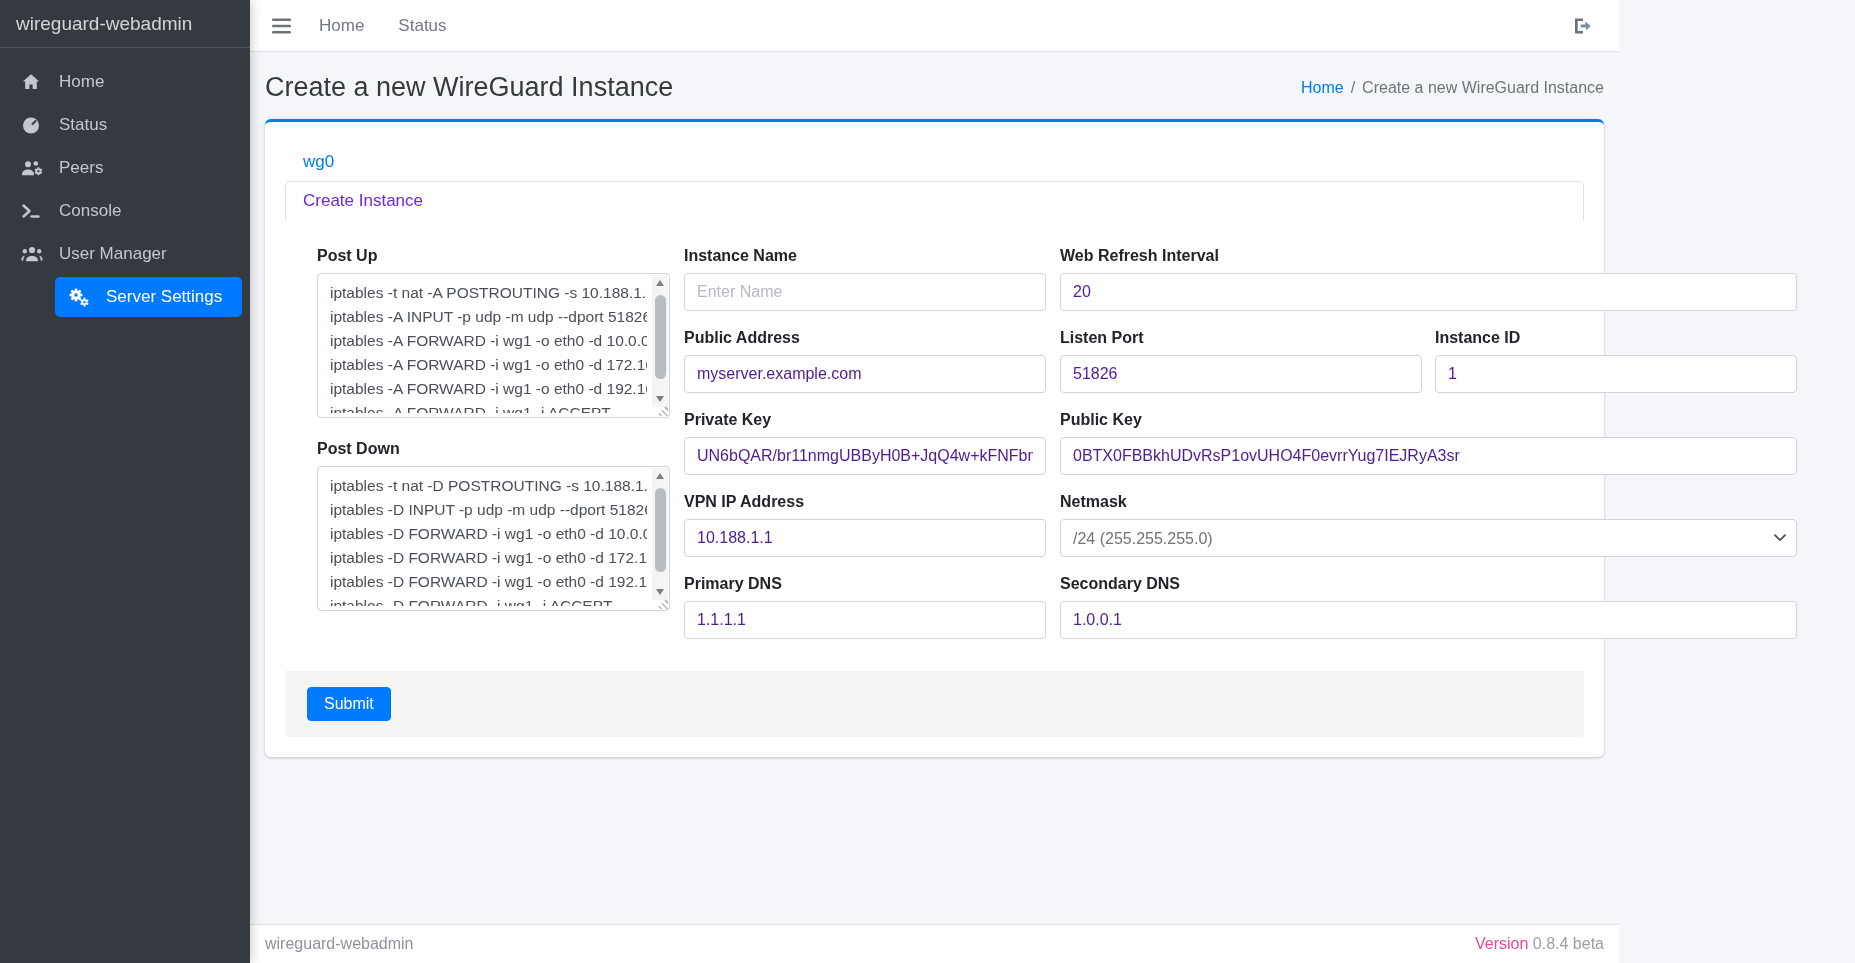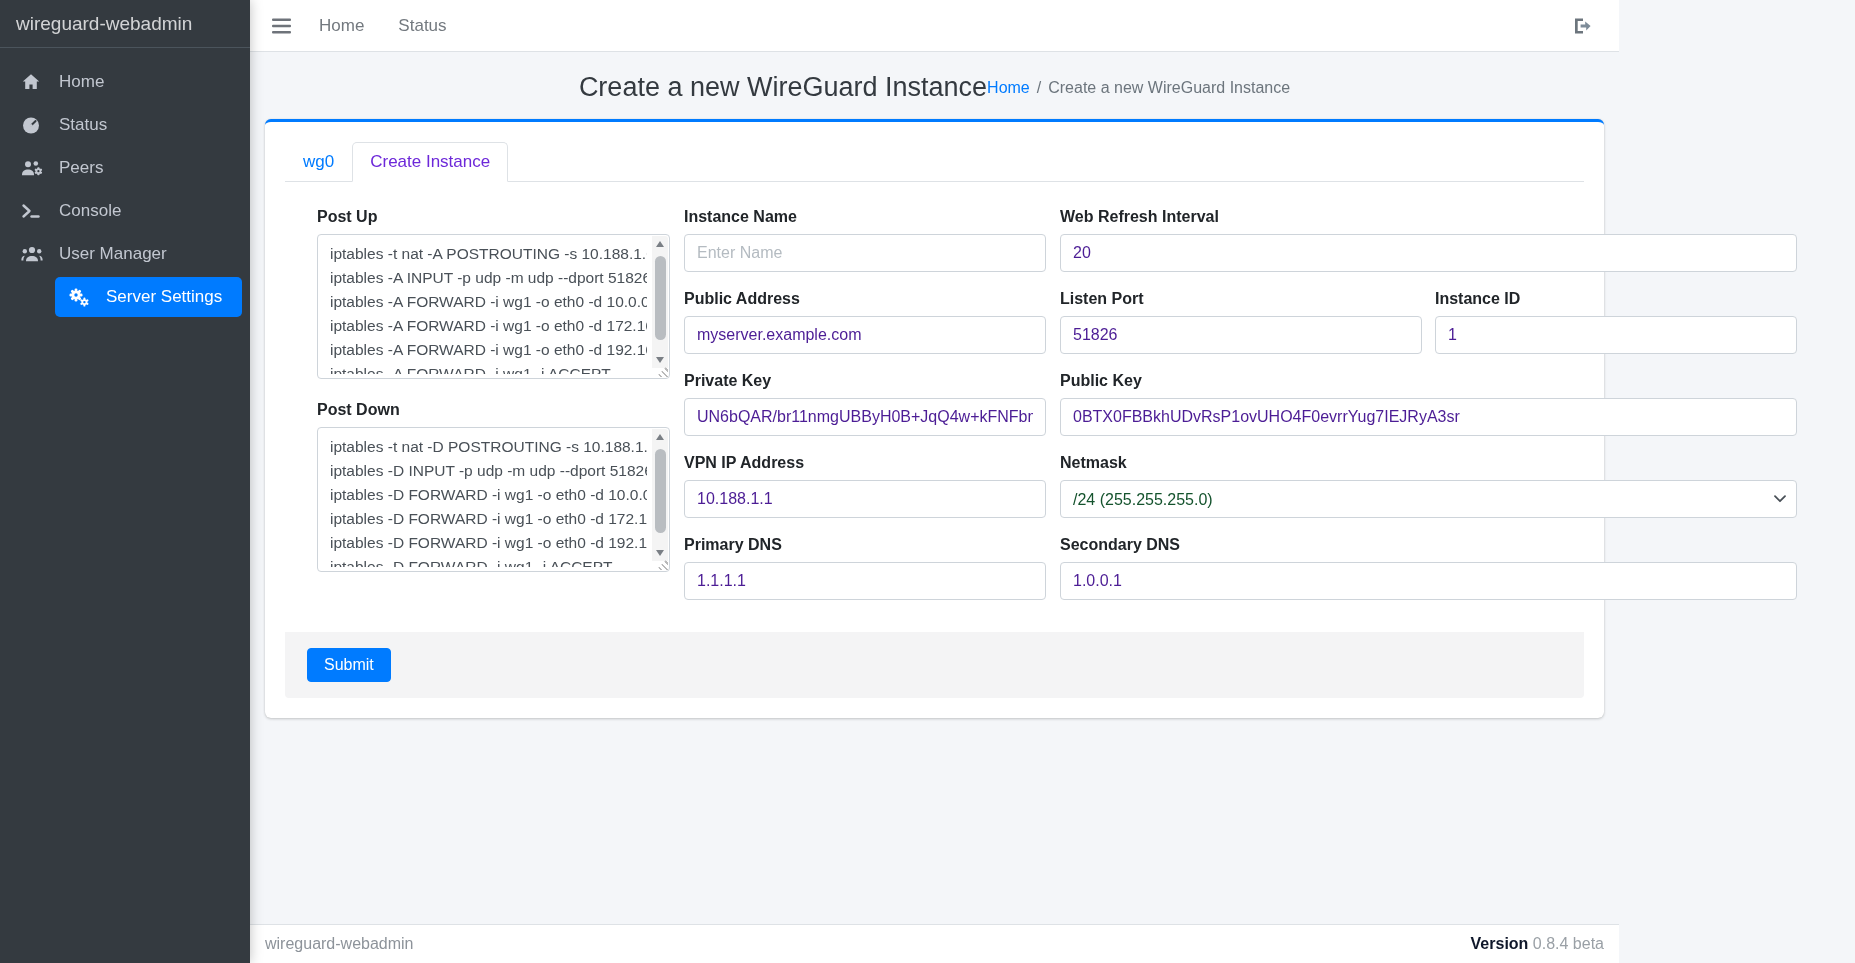--- a/index.html
+++ b/index.html
@@ -39,37 +39,37 @@
     height:52px; background:#fff; border-bottom:1px solid #dee2e6;
     display:flex; align-items:center; padding:0 26px 0 22px; flex-shrink:0;
   }
   .topnav .hamburger { margin-right:28px; cursor:pointer; display:flex; align-items:center; }
   .topnav a.nav-link { color:#73797f; text-decoration:none; font-size:17px; margin-right:34px; cursor:pointer; }
   .topnav .spacer { flex:1; }
   .topnav .logout { cursor:pointer; display:flex; align-items:center; }
 
   .content { flex:1; position:relative; }
   .content-header {
-    display:flex; justify-content:center; align-items:center;
+    display:flex; justify-content:space-between; align-items:center;
     padding:20px 15px 16px 15px;
   }
   .page-title { font-size:27px; font-weight:400; color:#343a40; }
   .breadcrumb { font-size:16px; color:#6c757d; white-space:nowrap; }
   .breadcrumb a { color:#007bff; text-decoration:none; cursor:pointer; }
   .breadcrumb .sep { margin:0 7px; color:#6c757d; }
 
   
   .card {
     margin:0 15px; background:#fff; border-radius:6px;
     border-top:3px solid #007bff;
     box-shadow:0 0 1px rgba(0,0,0,.125), 0 1px 3px rgba(0,0,0,.2);
   }
   .card-body { padding:20px 20px 20px 20px; }
 
-  .tabs { display:flex; border-bottom:1px solid #dee2e6; }
+  .tabs { display:flex; border-bottom:1px solid #dee2e6;flex-direction:column; }
   .tab {
     padding:9px 17px; font-size:17px; cursor:pointer; border:1px solid transparent;
     border-radius:5px 5px 0 0; margin-bottom:-1px;
   }
   .tab.link { color:#007bff; }
   .tab.active { background:#fff; color:#6d28d9; border-color:#dee2e6 #dee2e6 #fff; }
 
   
   .form-wrap { padding:26px 20px 0 20px; }
   .form-grid {
@@ -83,21 +83,21 @@
     font-family:"Liberation Sans","DejaVu Sans",sans-serif;
   }
   .form-control::placeholder { color:#b4bbc1; }
   .split { display:flex; gap:13px; }
   .split > div { flex:1; }
 
   .select-wrap { position:relative; }
   .select-wrap select {
     appearance:none; -webkit-appearance:none; width:100%; height:38px;
     border:1px solid #ced4da; border-radius:4px; padding:0 28px 0 12px;
-    font-size:16px; color:#14532d; background:#fff; cursor:pointer;
+    font-size:16px; color:#737373; background:#fff; cursor:pointer;
     font-family:"Liberation Sans","DejaVu Sans",sans-serif;
   }
   .select-caret { position:absolute; right:11px; top:15px; pointer-events:none; line-height:0; }
 
   .right-col { grid-row:1 / span 5;margin-left:12px; }
   .ta-box {
     position:relative; border:1px solid #ced4da; border-radius:4px;
     height:145px; background:#fff; overflow:hidden; cursor:text;
   }
   .ta-text {
@@ -132,21 +132,21 @@
     font-family:"Liberation Sans","DejaVu Sans",sans-serif;
   }
 
   
   .page-footer {
     height:39px; background:#fff; border-top:1px solid #dee2e6; flex-shrink:0;
     display:flex; align-items:center; justify-content:space-between; padding:0 15px;
     color:#8d939a; font-size:16px;
   }
   .page-footer .ver { color:#9aa0a6; }
-  .page-footer .ver b { color:#0f172a; font-weight:700; }
+  .page-footer .ver b { color:#ec4899; font-weight:400; }
 </style>
 </head>
 <body>
 
 <div class="app">
 
   <aside class="sidebar">
     <div class="brand">wireguard-webadmin</div>
     <nav class="side-nav">
 

